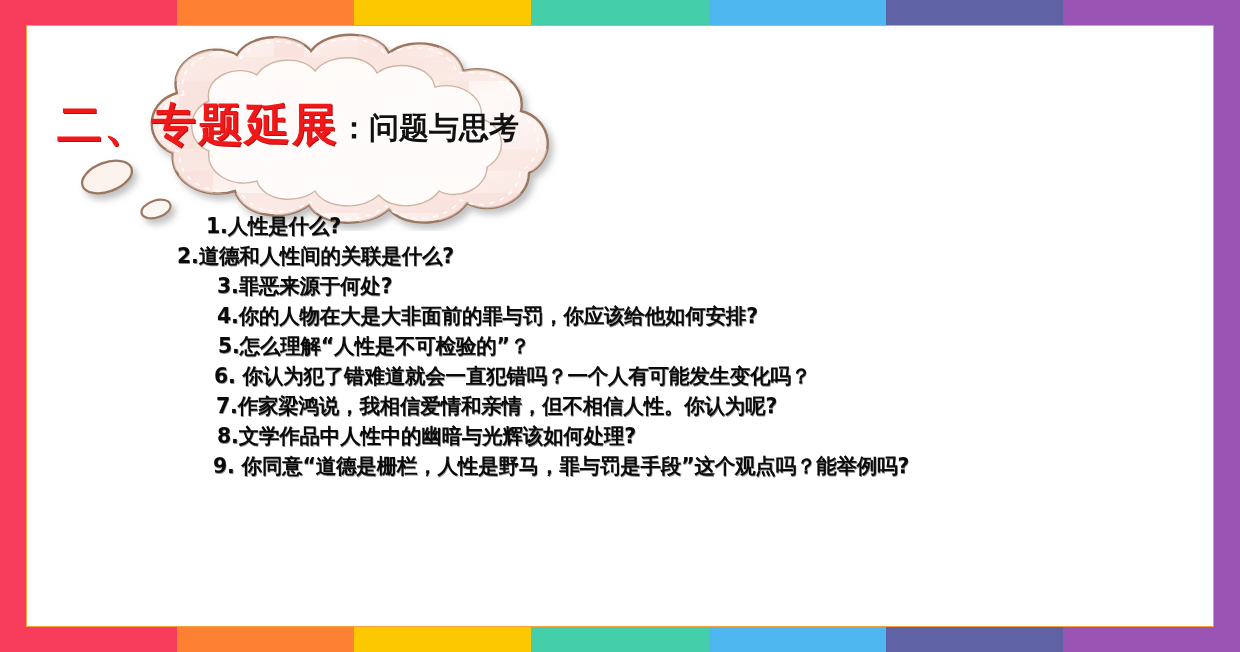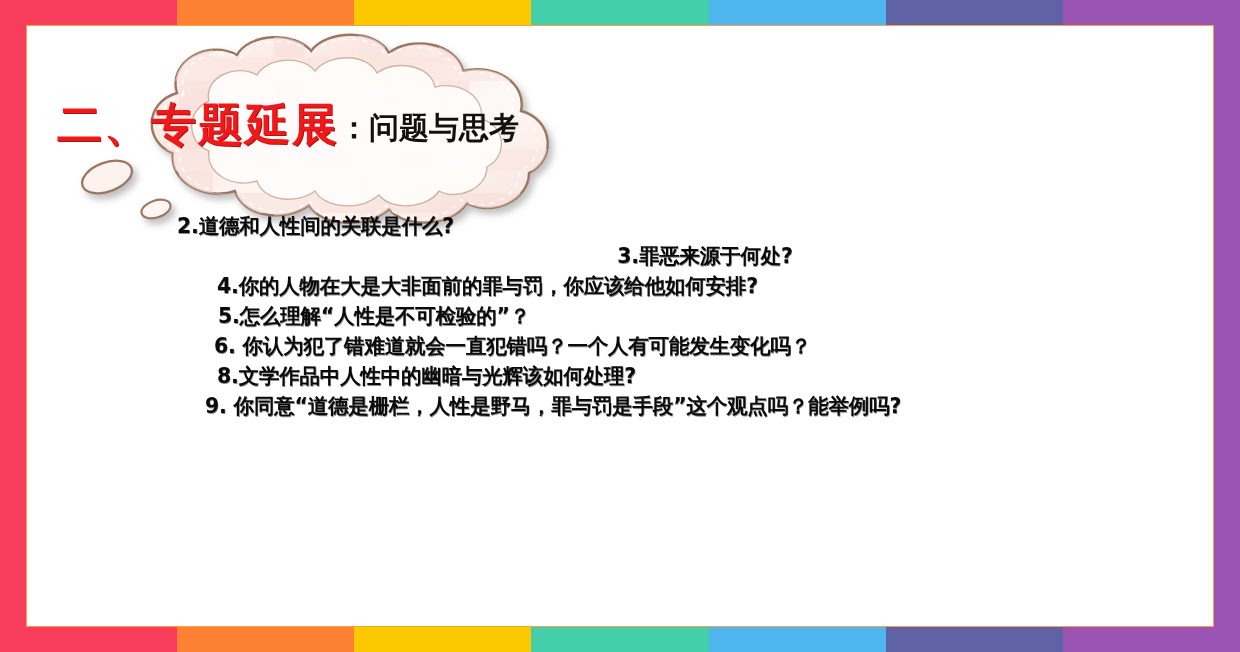--- a/index.html
+++ b/index.html
@@ -100,28 +100,28 @@
     font-weight: bold;
     font-size: 20.5px;
     color: #0a0a0a;
     line-height: 30px;
     white-space: nowrap;
     text-shadow: 0.6px 0.6px 0 rgba(0,0,0,0.45);
     letter-spacing: -0.2px;
   }
   .ind-0  { margin-left: 29px; }
   .ind-1  { }
-  .ind-2  { margin-left: 40px; text-align: center; }
+  .ind-2  { margin-left: 40px; }
   .ind-3  { margin-left: 40px; }
   .ind-4  { margin-left: 41px; }
   .ind-5  { margin-left: 37px; }
   .ind-6  { margin-left: 64px; }
   .ind-7  { margin-left: 39px; }
   .ind-8  { margin-left: 40px; }
-  .ind-9  { margin-left: 28px; }
+  .ind-9  { margin-left: 36px; }
   .ind-10 { margin-left: 25px; }
 </style>
 </head>
 <body>
 
 <div id="slide">
 
   <div class="stripe-frame">
     <div class="stripe" style="background: rgb(247, 60, 92);"></div>
     <div class="stripe" style="background: rgb(253, 128, 51);"></div>
@@ -205,23 +205,25 @@
           <ellipse cx="97" cy="178" rx="15" ry="8.5" transform="rotate(-18 97 178)" fill="#FDF7F4" stroke="#9C7760" stroke-width="2.1"></ellipse>
         </g>
       </svg>
     </div>
 
     <div class="title">
       <span class="title-main" style="color: rgb(240, 24, 24);">二、专题延展</span><span class="title-sub" style="color: rgb(17, 17, 17);">：问题与思考</span>
     </div>
 
     <div class="qlist">
+      <div class="qline ind-0">1.人性是什么?</div>
       <div class="qline ind-1">2.道德和人性间的关联是什么?</div>
       <div class="qline ind-2">3.罪恶来源于何处?</div>
       <div class="qline ind-3">4.你的人物在大是大非面前的罪与罚，你应该给他如何安排?</div>
       <div class="qline ind-4">5.怎么理解“人性是不可检验的”？</div>
       <div class="qline ind-5">6. 你认为犯了错难道就会一直犯错吗？一个人有可能发生变化吗？</div>
+      <div class="qline ind-7">7.作家梁鸿说，我相信爱情和亲情，但不相信人性。你认为呢?</div>
       <div class="qline ind-8">8.文学作品中人性中的幽暗与光辉该如何处理?</div>
       <div class="qline ind-9">9. 你同意“道德是栅栏，人性是野马，罪与罚是手段”这个观点吗？能举例吗?</div>
     </div>
 
   </div>
 </div>
 
 </body></html>

